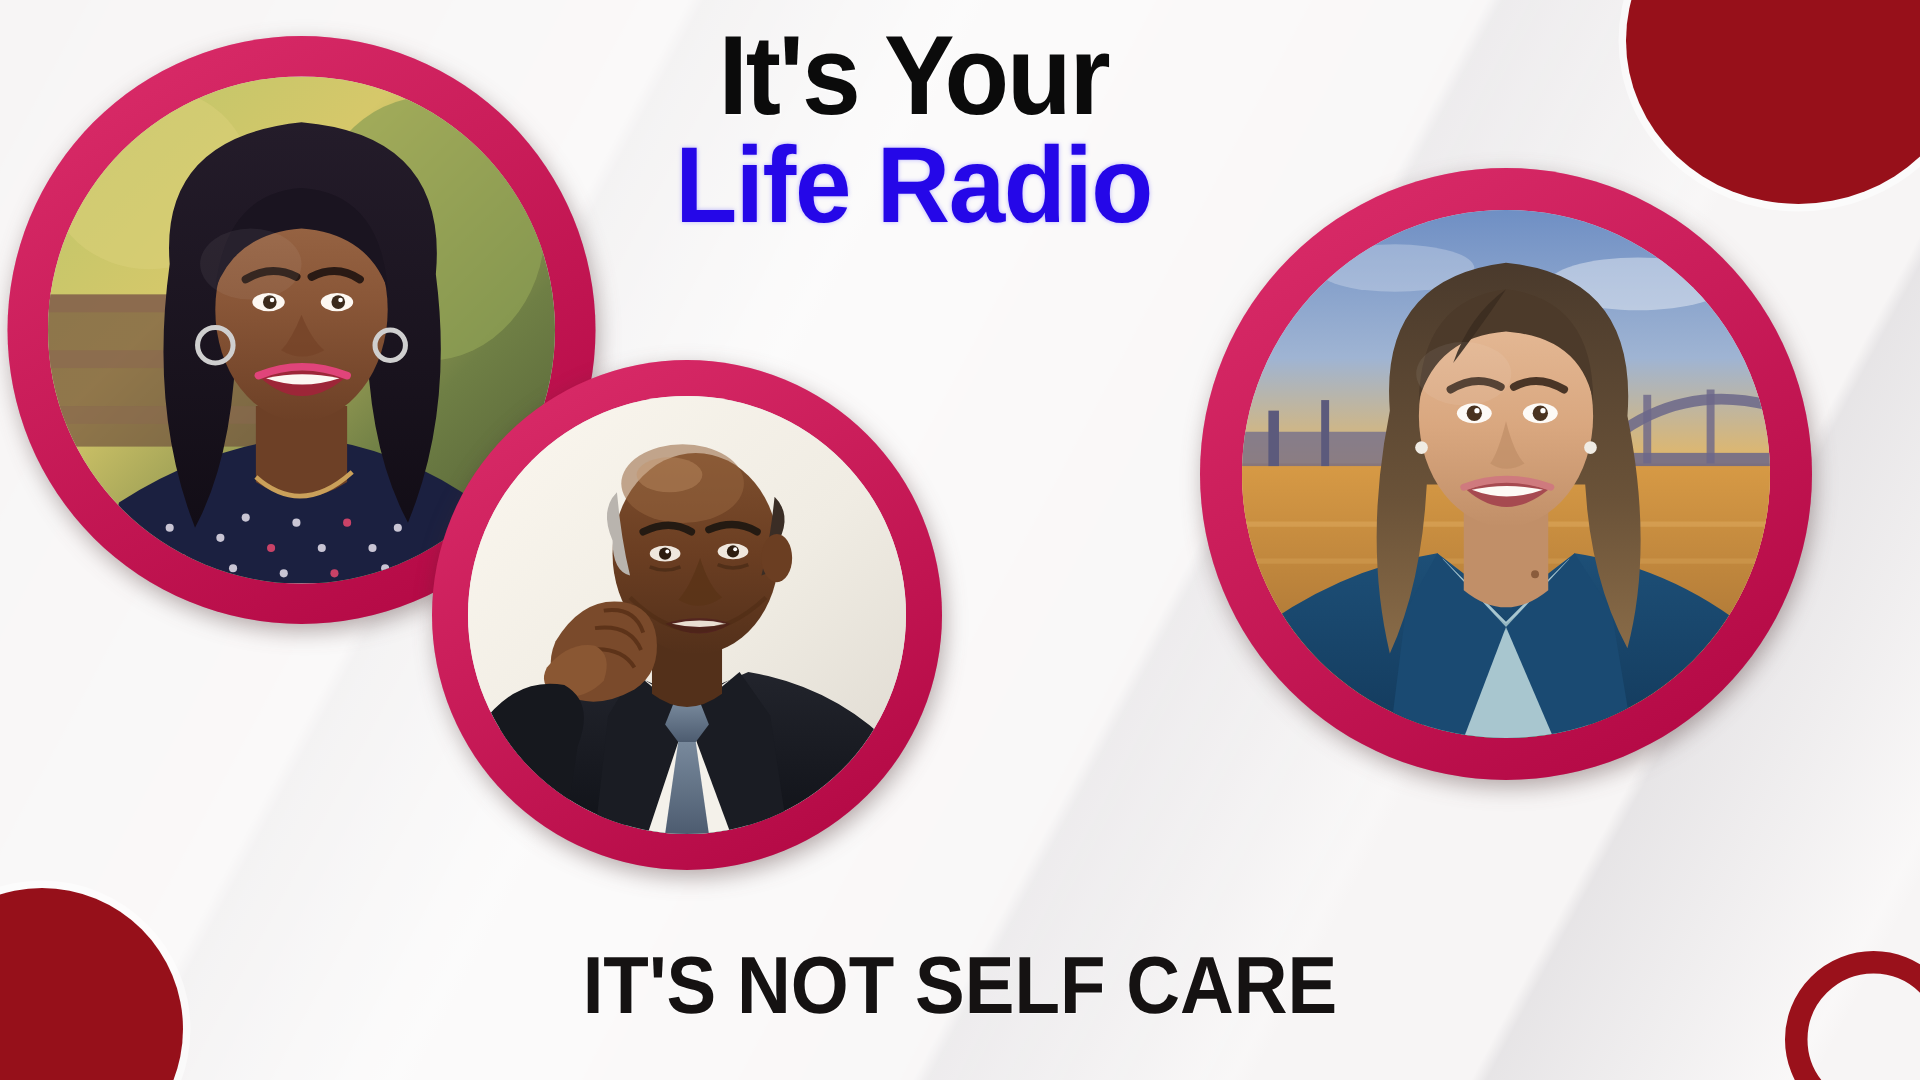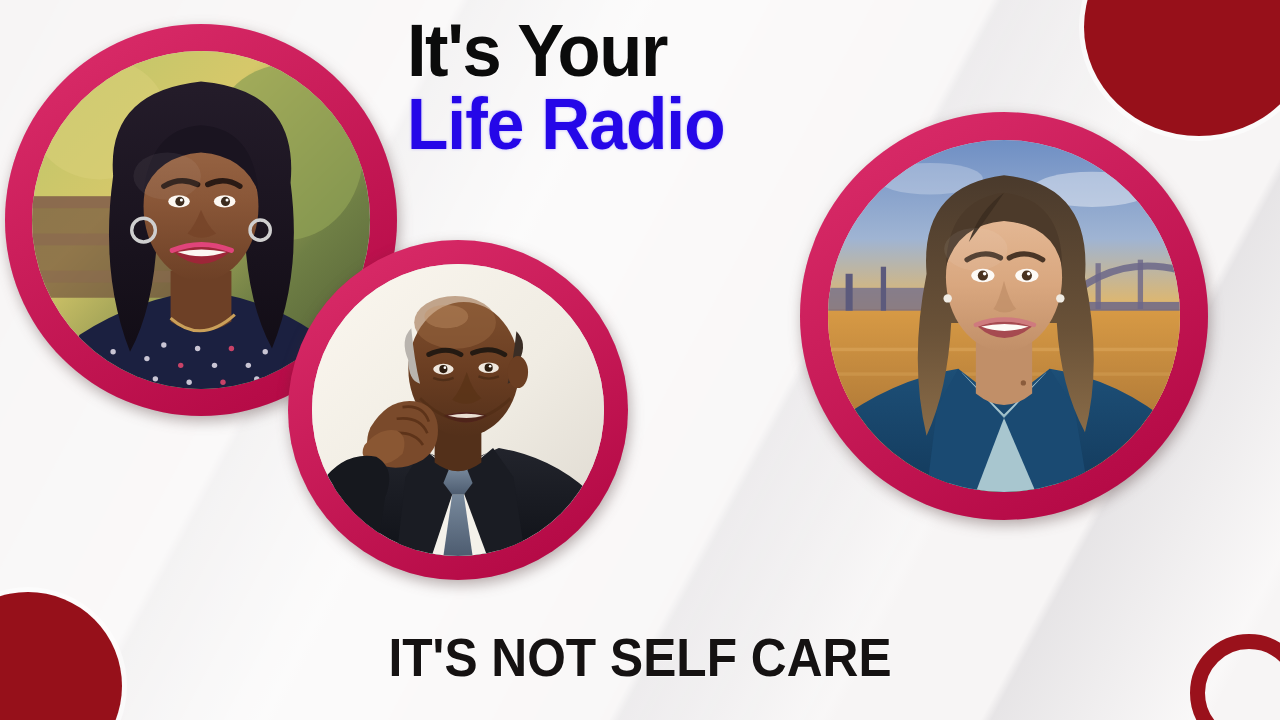--- a/index.html
+++ b/index.html
@@ -76,20 +76,21 @@
     right:-28px; bottom:-32px;
     border:15px solid #9a111b;
     background:transparent;
   }
 
   
   .headline{
     position:absolute;
     left:394px; top:16px;
     width:430px;
+    text-align:center;
     line-height:0.92;
     user-select:none;
   }
   .hl-1{
     font-family:"Liberation Sans Narrow","Liberation Sans",sans-serif;
     font-weight:bold;
     font-size:75px;
     letter-spacing:-1.5px;
     color:#0b0b0b;
     display:block;

